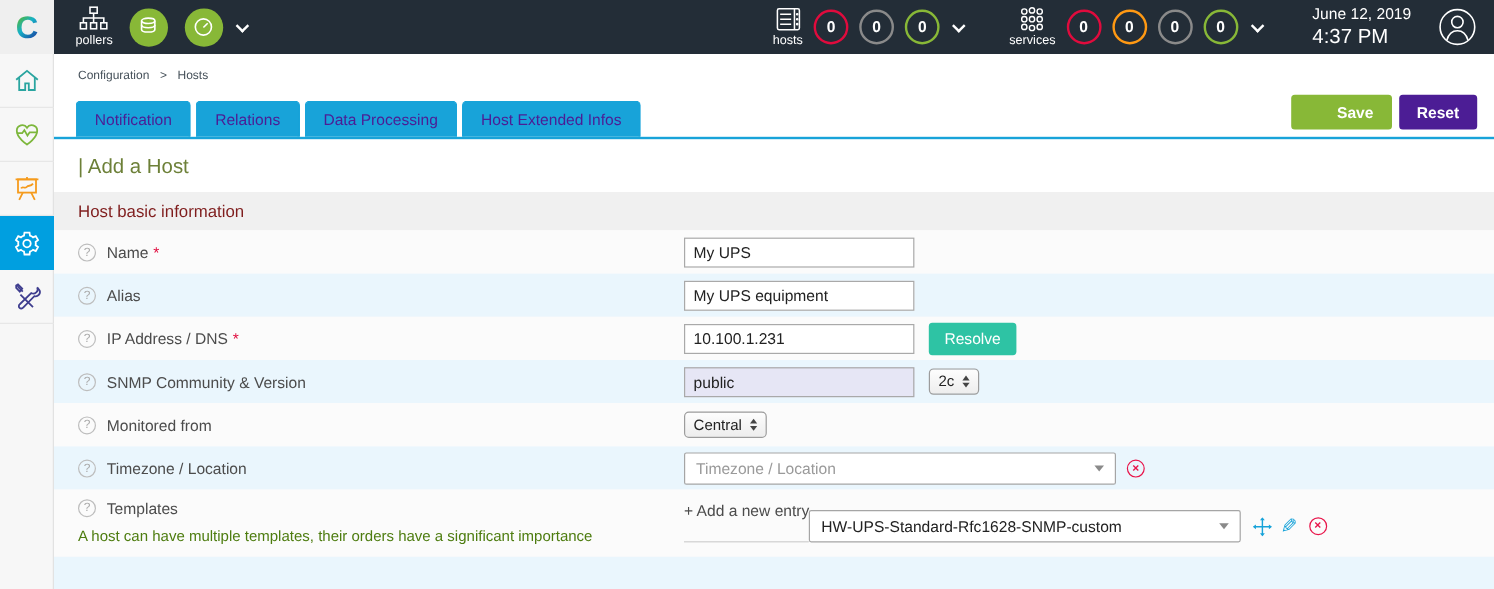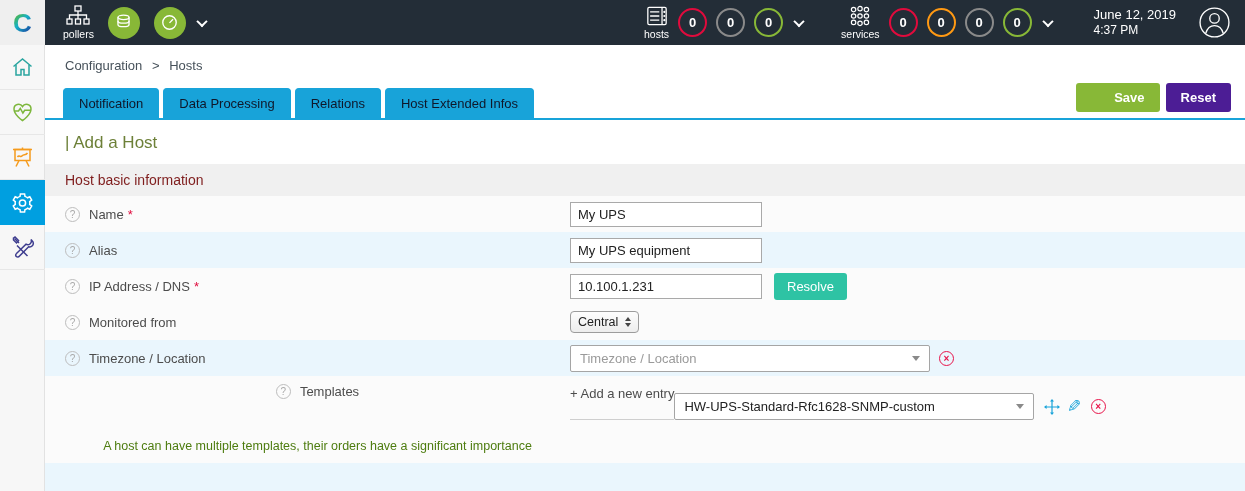--- a/index.html
+++ b/index.html
@@ -11,35 +11,35 @@
   .logo-box { width:45px; height:45px; background:#efefef; display:flex; align-items:center; justify-content:center; flex:0 0 45px; }
   .logo-c { font-size:26px; font-weight:bold; background:linear-gradient(135deg,#5fb723 10%,#16b1c6 45%,#1956a8 80%); -webkit-background-clip:text; background-clip:text; color:transparent; line-height:1; }
   .tb-item { display:flex; flex-direction:column; align-items:center; justify-content:center; margin-left:18px; }
   .tb-label { font-size:10.5px; color:#fff; margin-top:1px; }
   .pill { width:32px; height:32px; border-radius:50%; background:#88b837; display:flex; align-items:center; justify-content:center; margin-left:14px; }
   .chev { width:8px; height:8px; border-right:2px solid #fff; border-bottom:2px solid #fff; transform:rotate(45deg) translate(-1px,-1px); margin-left:12px; }
   .status-group { display:flex; align-items:center; }
   .counter { width:29px; height:29px; border-radius:50%; border:2.5px solid #888; display:flex; align-items:center; justify-content:center; margin-left:9px; font-size:13px; font-weight:bold; color:#fff; }
   .datetime { text-align:left; margin-left:42px; line-height:1.25; }
   .dt-date { font-size:13px; }
-  .dt-time { font-size:12px; }
+  .dt-time { font-size:17px; }
   .user-wrap { margin:0 14px 0 22px; }
 
   
   .sidebar { position:absolute; left:0; top:45px; width:45px; height:446px; background:#f7f7f7; border-right:1px solid #e2e2e2; }
   .side-item { width:45px; height:45px; display:flex; align-items:center; justify-content:center; border-bottom:1px solid #e7e7e7; cursor:pointer; }
   .side-item.active { background:#009fe0; border-bottom:none; }
 
   
   .main { position:absolute; left:45px; top:45px; width:1200px; height:446px; background:#fff; }
-  .breadcrumb { padding:13px 0 0 20px; font-size:13px; color:#46515a; }
+  .breadcrumb { padding:13px 0 0 20px; font-size:10px; color:#46515a; }
   .breadcrumb .sep { margin:0 6px; color:#46515a; }
 
   .tabrow { display:flex; align-items:flex-end; padding:10px 14px 0 18px; border-bottom:2px solid #18a3d9; position:relative; }
-  .tab { font-size:13px; padding:7px 15px; border-radius:4px 4px 0 0; margin-right:4px; cursor:pointer; background:#18a3d9; color:#0f172a; border:1px solid #18a3d9; border-bottom:none; }
+  .tab { font-size:13px; padding:7px 15px; border-radius:4px 4px 0 0; margin-right:4px; cursor:pointer; background:#18a3d9; color:#4c1d95; border:1px solid #18a3d9; border-bottom:none; }
   .tab.active { background:#fff; color:#18a3d9; font-weight:bold; position:relative; top:1px; padding-bottom:8px; }
   .tab-actions { margin-left:auto; display:flex; gap:6px; padding-bottom:6px; }
   .btn { font-size:13px; font-weight:bold; color:#fff; border:none; border-radius:3px; padding:7px 15px; cursor:pointer; }
   .btn-save { background:#88b837;padding-left:38px; }
   .btn-reset { background:#4c1d95; }
 
   .page-title { color:#6d8038; font-size:17px; padding:13px 20px 11px; }
   .section-bar { background:#f0f0f0; color:#7f1d1d; font-size:14px; padding:8px 20px; }
 
   
@@ -60,21 +60,21 @@
   .spin::after { content:""; border-left:3.5px solid transparent; border-right:3.5px solid transparent; border-top:4.5px solid #444; }
   .dropdown { width:360px; height:27px; border:1px solid #a5a5a5; border-radius:2px; background:#fff; display:flex; align-items:center; padding:0 9px; font-size:13px; color:#222; cursor:pointer; }
   .dropdown .dd-text { flex:1; }
   .dropdown .dd-text.ph { color:#9a9a9a; }
   .caret { border-left:4.5px solid transparent; border-right:4.5px solid transparent; border-top:5.5px solid #8a8a8a; }
   .delx { width:15px; height:15px; border-radius:50%; border:1.5px solid #e8144a; color:#e8144a; font-size:10px; font-weight:bold; display:inline-flex; align-items:center; justify-content:center; margin-left:9px; cursor:pointer; }
   .delx::before { content:"\00d7"; }
   .pencil { color:#18a3d9; font-size:17px; margin-left:7px; cursor:pointer; transform:scaleX(-1); display:inline-block; }
   .pencil::before { content:"\270E"; }
   .tmpl-row { align-items:flex-start; padding-top:8px; padding-bottom:8px; }
-  .tmpl-lbl { flex-direction:column; align-items:center;gap:31px; }
+  .tmpl-lbl { flex-direction:column; align-items:flex-start; }
   .tmpl-lbl .lblline { display:flex; align-items:center; }
   .helper { font-size:12.5px; color:#4d7c0f; margin:9px 0 2px 0; }
   .helper-link { font-size:12.5px; color:#41b0e1; cursor:pointer; }
   .tmpl-fld { flex-direction:row; align-items:stretch; }
   .add-entry { font-size:13px; color:#4c4c4c; padding:2px 0 7px 0; border-bottom:1px solid #cfcfcf; cursor:pointer; }
   .tmpl-line { display:flex; align-items:center; margin-top:9px; }
   svg { display:block; }
 </style>
 </head>
 <body>
@@ -233,22 +233,22 @@
 <div class="main">
 
   <div class="breadcrumb">
     <span>Configuration</span>
     <span class="sep">&gt;</span>
     <span>Hosts</span>
   </div>
 
   <div class="tabrow">
     <div class="tab">Notification</div>
+    <div class="tab">Relations</div>
     <div class="tab">Data Processing</div>
-    <div class="tab">Relations</div>
     <div class="tab">Host Extended Infos</div>
     <div class="tab-actions">
       <button class="btn btn-save">Save</button>
       <button class="btn btn-reset">Reset</button>
     </div>
   </div>
 
   <div class="page-title">| Add a Host</div>
   <div class="section-bar">Host basic information</div>
 
@@ -278,20 +278,33 @@
       <span class="qicon"></span>
       <span>IP Address / DNS</span>
       <span class="req">*</span>
     </div>
     <div class="fld-cell">
       <input class="txt" type="text" value="10.100.1.231" style="">
       <button class="btn btn-resolve">Resolve</button>
     </div>
   </div>
 
+  <div class="frow alt">
+    <div class="lbl-cell">
+      <span class="qicon"></span>
+      <span>SNMP Community &amp; Version</span>
+    </div>
+    <div class="fld-cell">
+      <input class="txt lav" type="text" value="public" style="">
+      <span class="fakesel">
+        <span>2c</span>
+        <span class="spin"></span>
+      </span>
+    </div>
+  </div>
 
   <div class="frow plain">
     <div class="lbl-cell">
       <span class="qicon"></span>
       <span>Monitored from</span>
     </div>
     <div class="fld-cell">
       <span class="fakesel" style="margin-left:0;">
         <span>Central</span>
         <span class="spin"></span>

